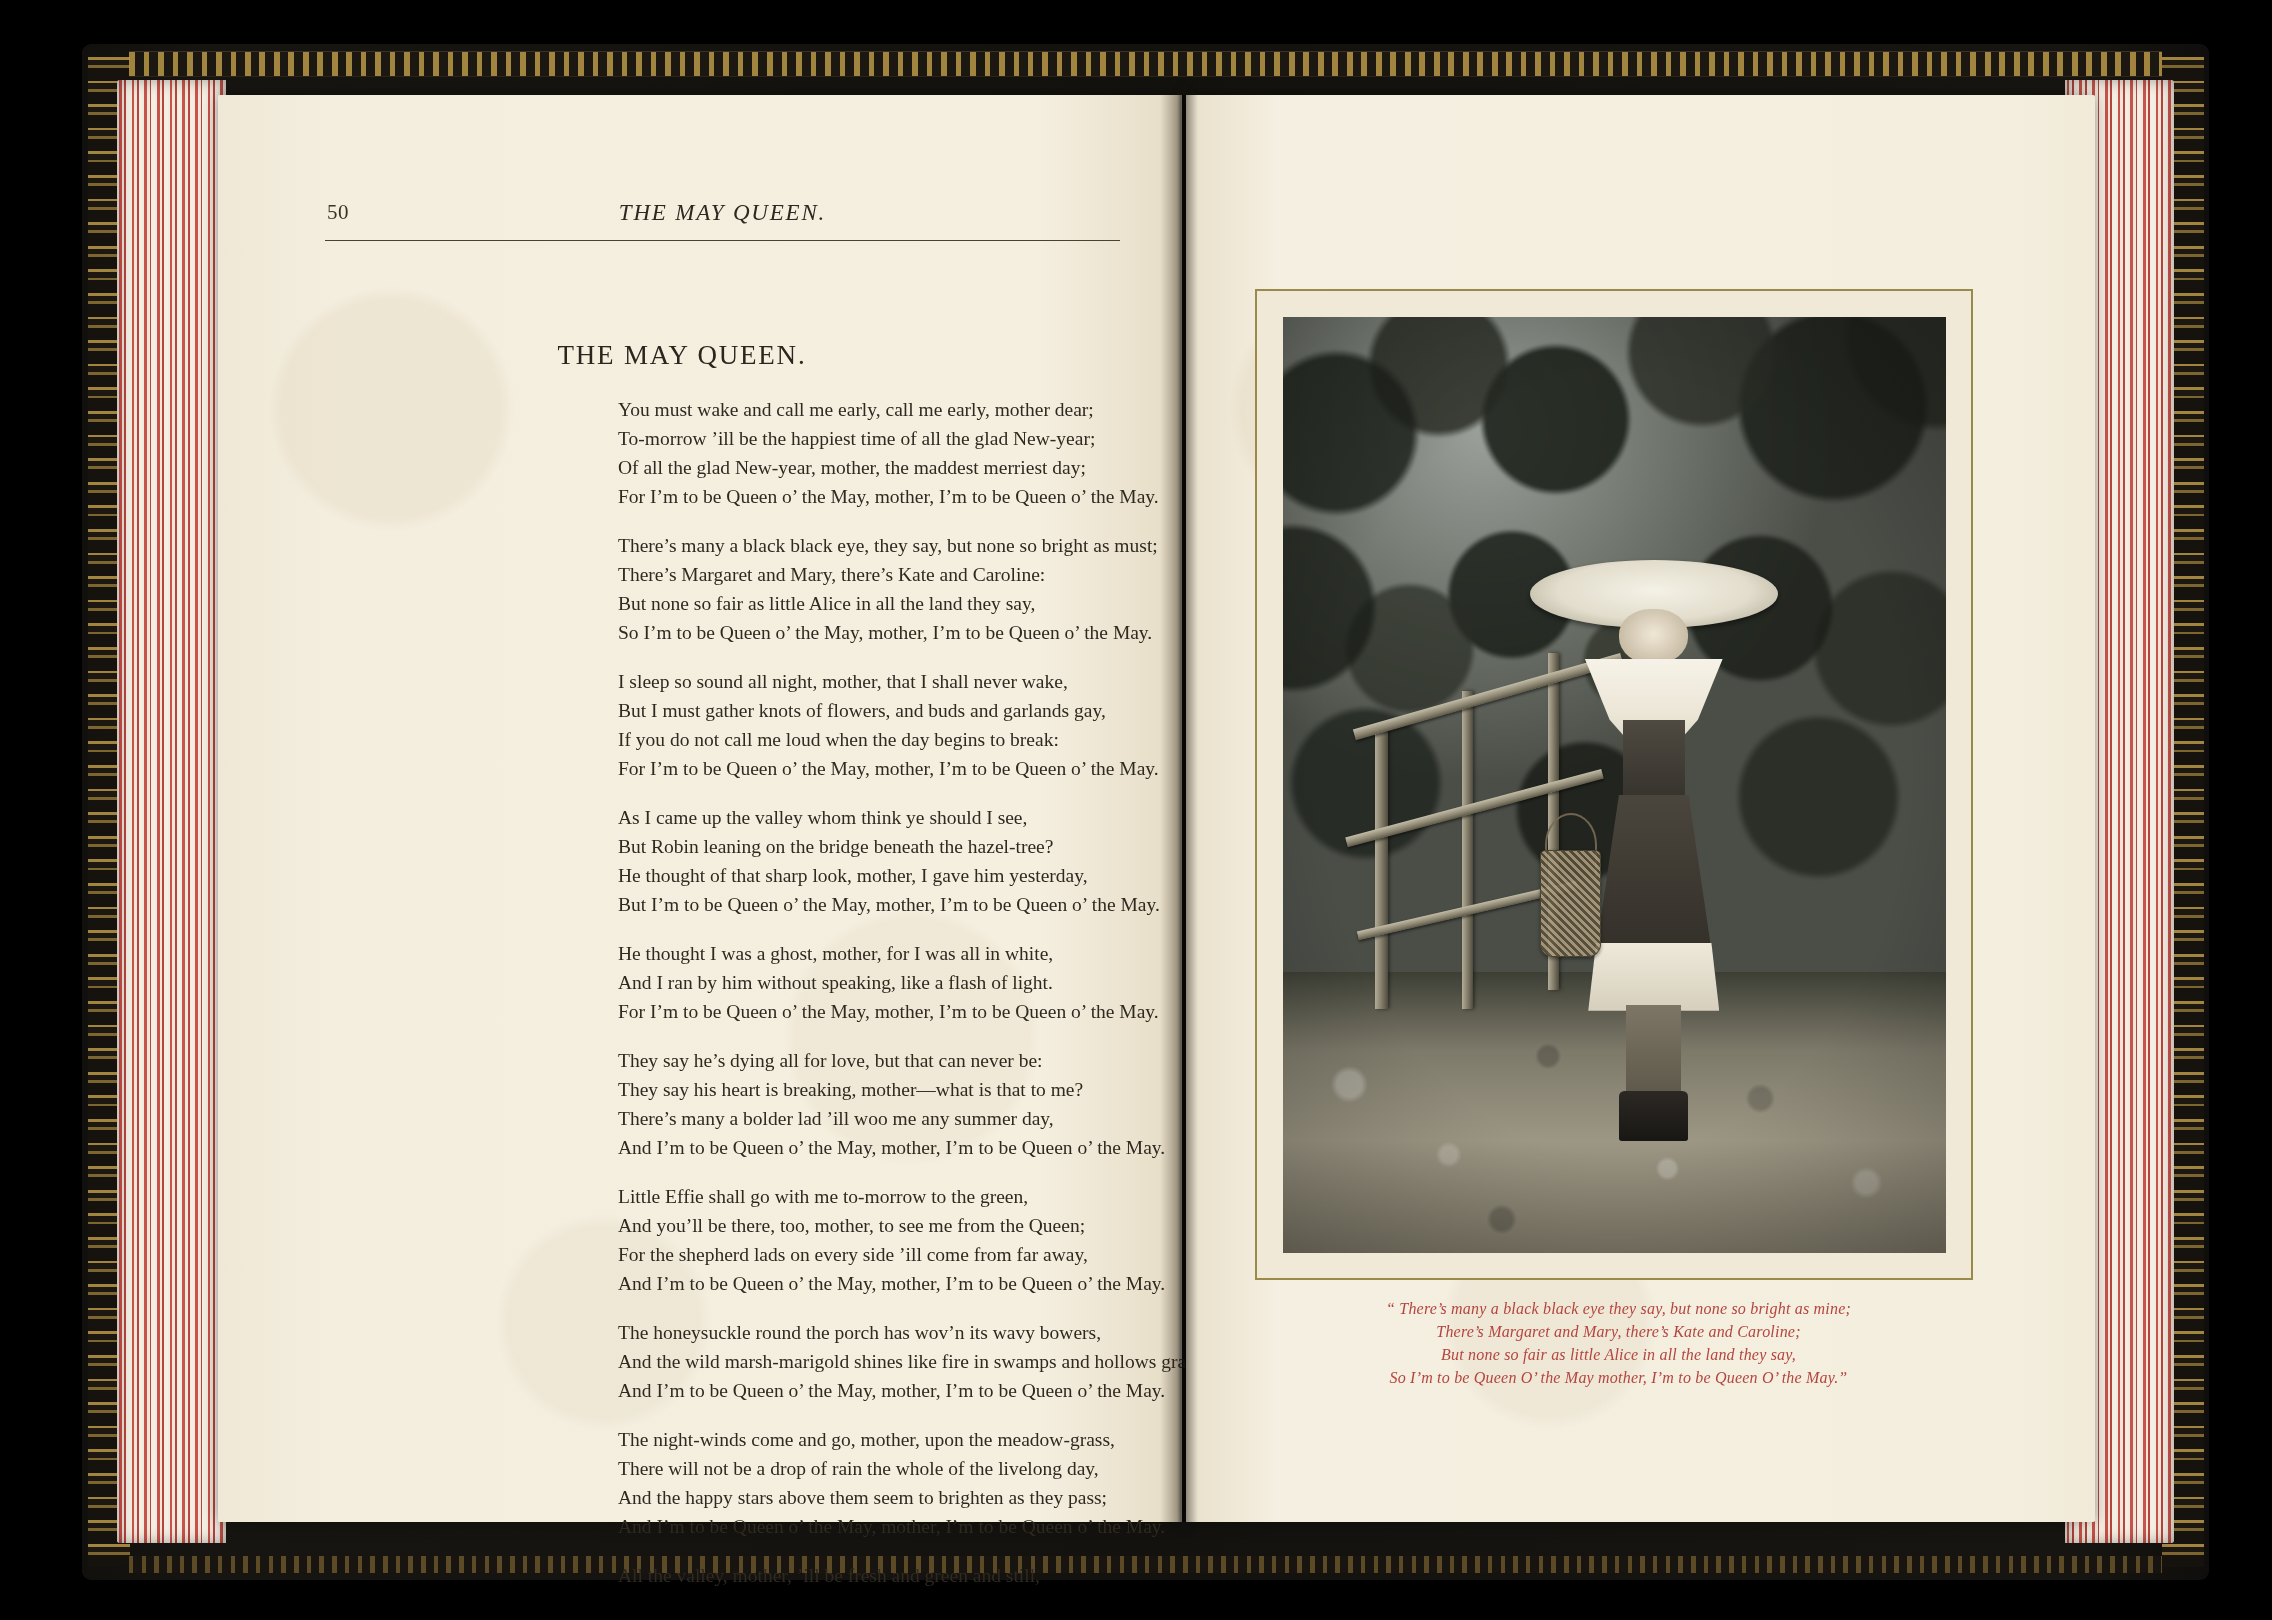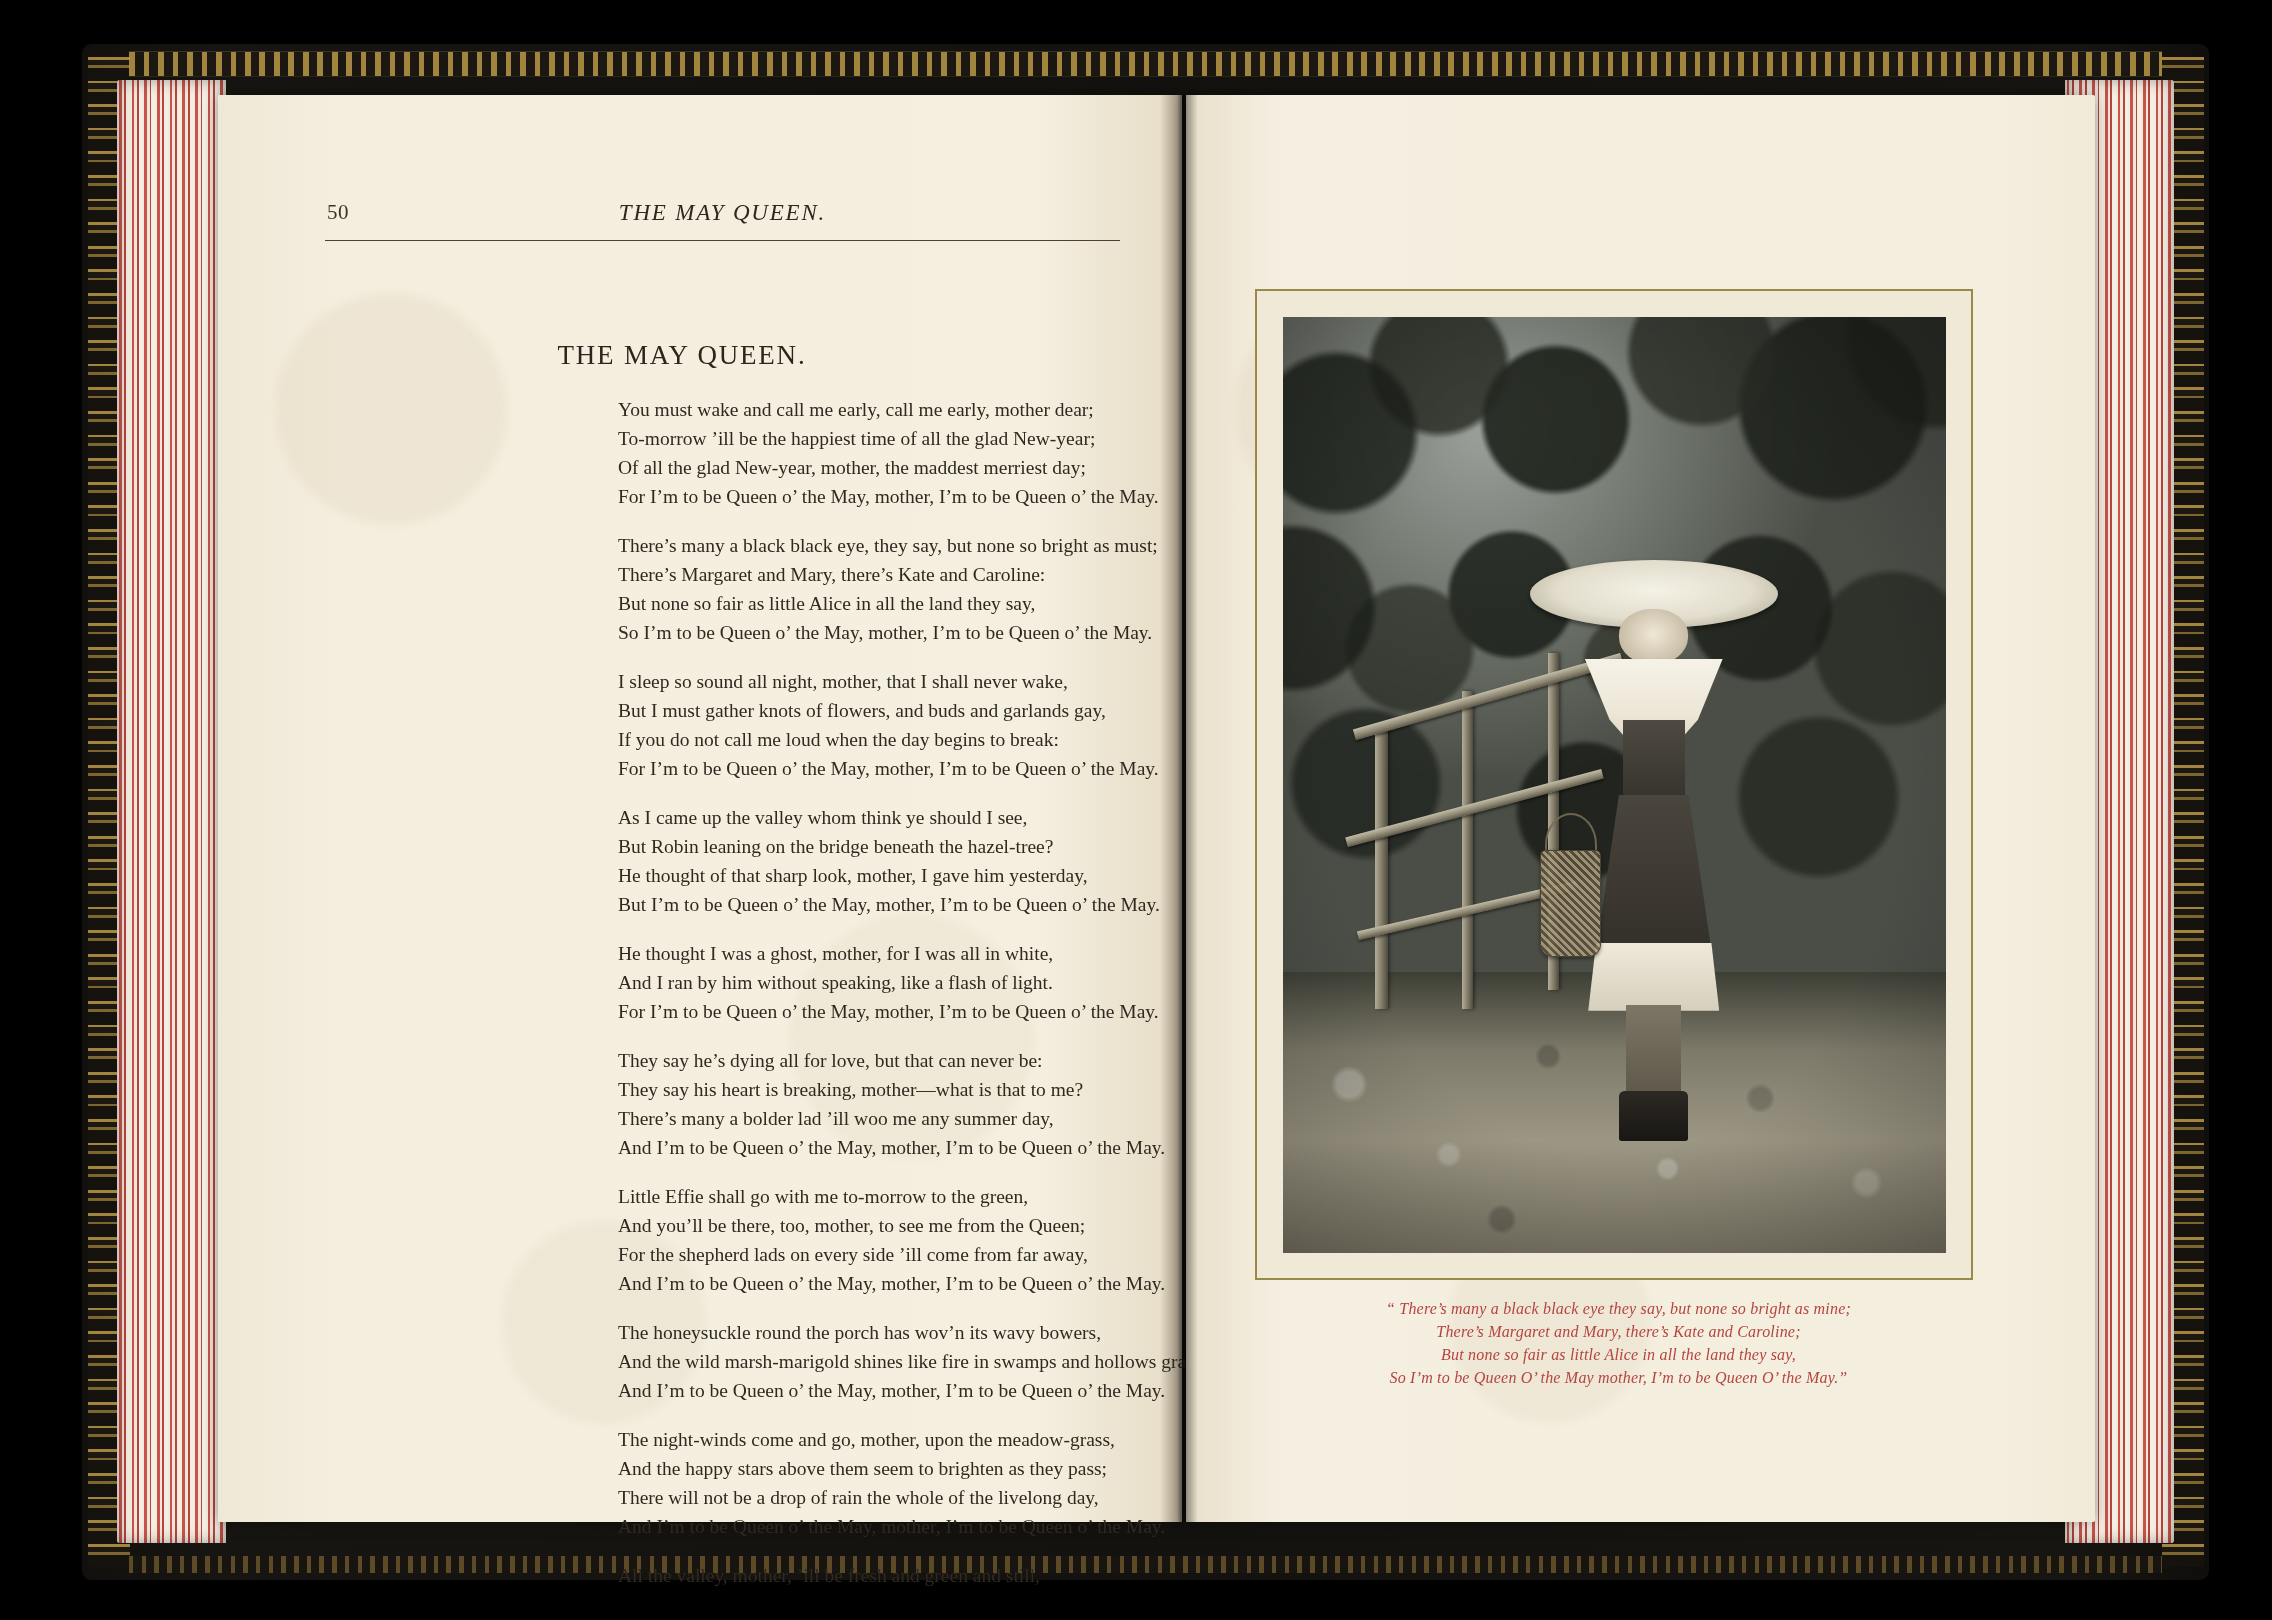--- a/index.html
+++ b/index.html
@@ -432,22 +432,22 @@
         <div class="line">For the shepherd lads on every side ’ill come from far away,</div>
         <div class="line">And I’m to be Queen o’ the May, mother, I’m to be Queen o’ the May.</div>
       </div>
       <div class="stanza">
         <div class="line">The honeysuckle round the porch has wov’n its wavy bowers,</div>
         <div class="line">And the wild marsh-marigold shines like fire in swamps and hollows gray,</div>
         <div class="line">And I’m to be Queen o’ the May, mother, I’m to be Queen o’ the May.</div>
       </div>
       <div class="stanza">
         <div class="line">The night-winds come and go, mother, upon the meadow-grass,</div>
+        <div class="line">There will not be a drop of rain the whole of the livelong day,</div>
         <div class="line">And the happy stars above them seem to brighten as they pass;</div>
-        <div class="line">There will not be a drop of rain the whole of the livelong day,</div>
         <div class="line">And I’m to be Queen o’ the May, mother, I’m to be Queen o’ the May.</div>
       </div>
       <div class="stanza">
         <div class="line">All the valley, mother, ’ill be fresh and green and still,</div>
 
       </div>
     </div>
   </div>
 
   <div class="page right">

